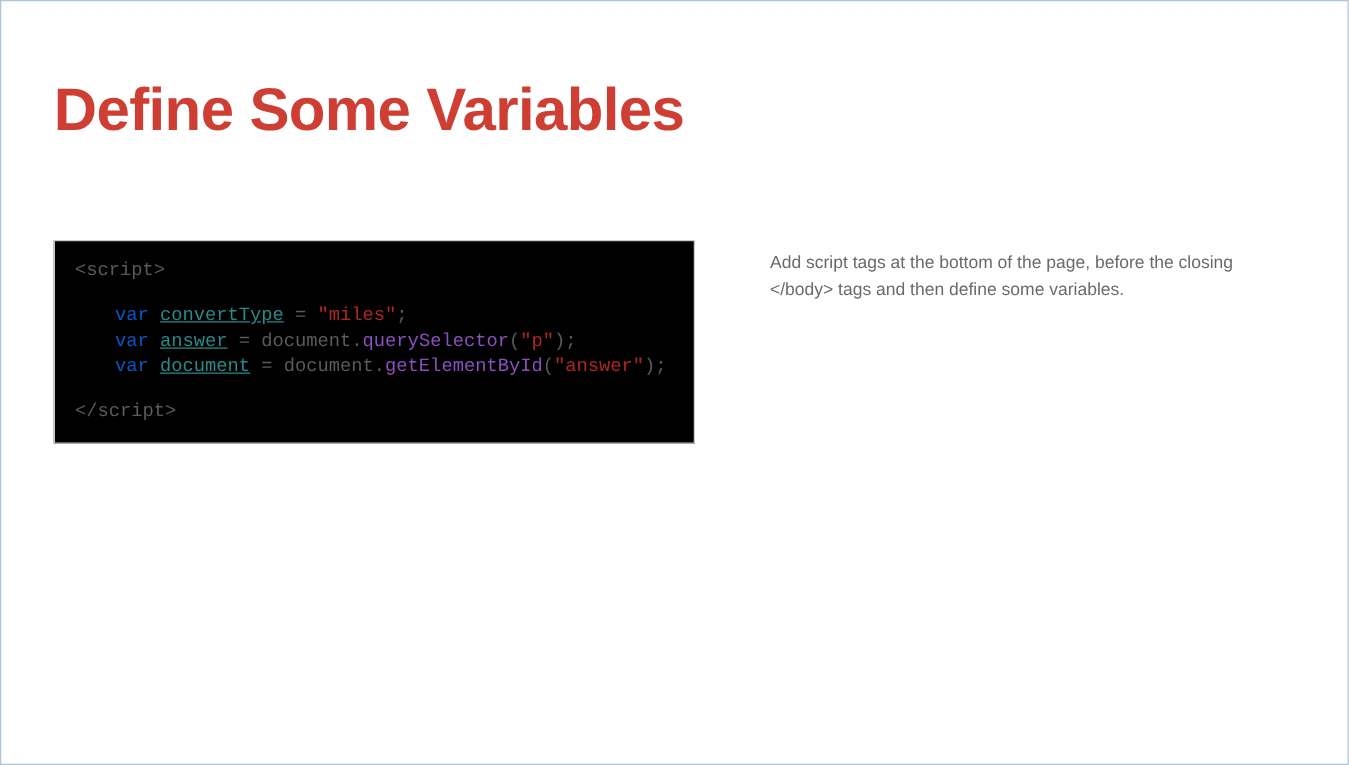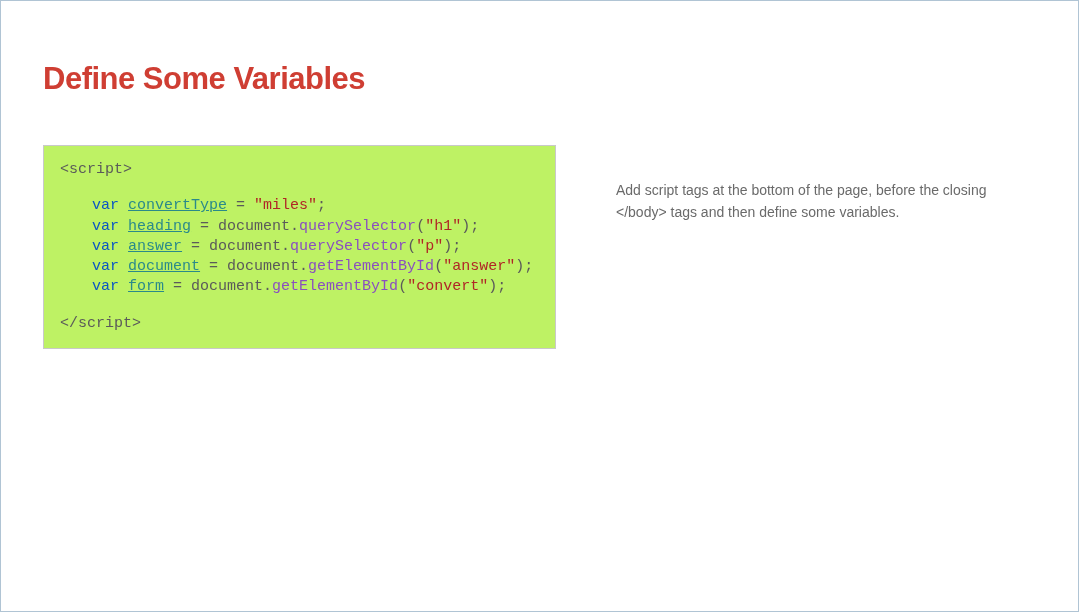--- a/index.html
+++ b/index.html
@@ -11,39 +11,40 @@
     font-family: -apple-system, BlinkMacSystemFont, "Segoe UI", Arial, sans-serif;
     overflow: hidden;
     position: relative;
   }
   .slide {
     padding: 60px 42px 0 42px;
   }
   .title {
     font-family: "Arial Black", "Helvetica Neue", Arial, sans-serif;
     font-weight: 900;
-    font-size: 31px;
+    font-size: 48px;
     color: #cf3e33;
     letter-spacing: -0.5px;
     margin-bottom: 48px;
   }
   .content-row {
     display: flex;
     gap: 60px;
     align-items: flex-start;
   }
   .code-box {
     border: 1px solid #c9c9c9;
     padding: 14px 16px 14px 16px;
     font-family: "Consolas", "Menlo", "Courier New", monospace;
     font-size: 15px;
     line-height: 1.35;
     color: #5a5a5a;
     width: 560px;
-    background: #bef264;
+    background: #000000;
+    margin-top: 28px;
   }
   .code-line { white-space: pre; }
   .indent { padding-left: 32px; }
   .kw { color: #0a56c4; }          
   .varname { color: #2a8a8a; text-decoration: underline; }     
   .str { color: #b02626; }         
   .method { color: #8a4fbf; }      
   .obj { color: #5a5a5a; }         
   .tag { color: #5a5a5a; }         
   .gap { height: 16px; }
@@ -62,27 +63,25 @@
   <h1 class="title">Define Some Variables</h1>
 
   <div class="content-row">
 
     <div class="code-box">
       <div class="code-line tag">&lt;script&gt;</div>
       <div class="gap"></div>
 
       <div class="code-line indent"><span class="kw">var</span> <span class="varname">convertType</span><span class="obj"> = </span><span class="str">"miles"</span><span class="obj">;</span></div>
 
-      <div class="code-line indent"><span class="kw">var</span> <span class="varname">heading</span><span class="obj"> = </span><span class="obj">document</span><span class="obj">.</span><span class="method">querySelector</span><span class="obj">(</span><span class="str">"h1"</span><span class="obj">);</span></div>
 
       <div class="code-line indent"><span class="kw">var</span> <span class="varname">answer</span><span class="obj"> = </span><span class="obj">document</span><span class="obj">.</span><span class="method">querySelector</span><span class="obj">(</span><span class="str">"p"</span><span class="obj">);</span></div>
 
       <div class="code-line indent"><span class="kw">var</span> <span class="varname">document</span><span class="obj"> = </span><span class="obj">document</span><span class="obj">.</span><span class="method">getElementById</span><span class="obj">(</span><span class="str">"answer"</span><span class="obj">);</span></div>
 
-      <div class="code-line indent"><span class="kw">var</span> <span class="varname">form</span><span class="obj"> = </span><span class="obj">document</span><span class="obj">.</span><span class="method">getElementById</span><span class="obj">(</span><span class="str">"convert"</span><span class="obj">);</span></div>
 
       <div class="gap"></div>
       <div class="code-line tag">&lt;/script&gt;</div>
     </div>
 
     <div class="desc">Add script tags at the bottom of the page, before the closing &lt;/body&gt; tags and then define some variables.</div>
 
   </div>
 </div>
 

